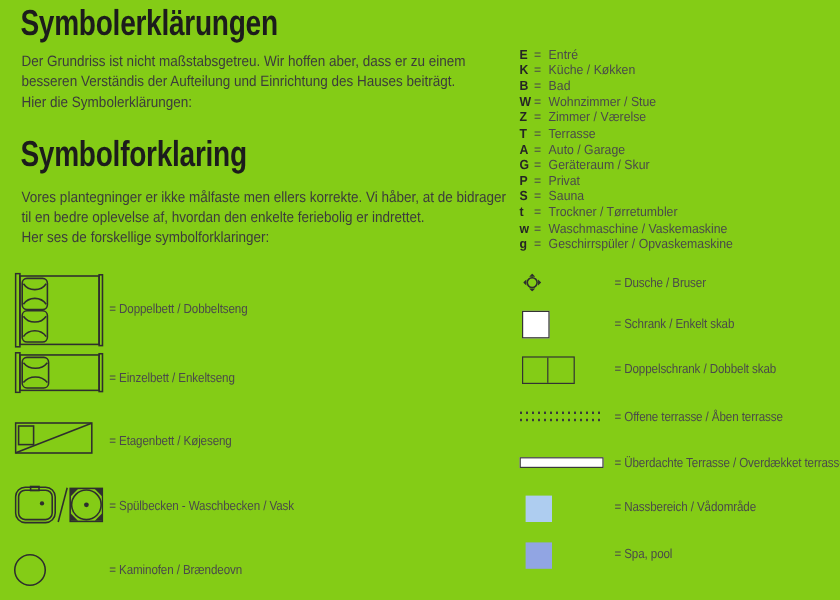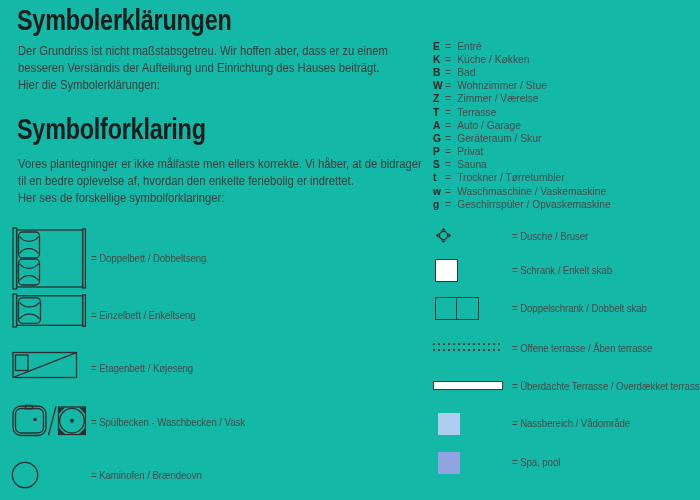--- a/index.html
+++ b/index.html
@@ -1,17 +1,17 @@
 <!DOCTYPE html>
 <html><head>
 <meta charset="utf-8">
 <style>
   html,body{margin:0;padding:0;background:#fff;}
   .canvas{
-    position:relative;width:700px;height:500px;background:#14b8a6;overflow:hidden;
+    position:relative;width:700px;height:500px;background:#84cc16;overflow:hidden;
     font-family:"Liberation Sans",sans-serif;color:#3a3a3a;
   }
   .h{
     position:absolute;left:17px;margin:0;font-size:30px;font-weight:bold;color:#1c1c1c;
     transform:scaleX(0.78);transform-origin:0 0;white-space:nowrap;line-height:1.05;letter-spacing:-0.3px;
   }
   .para{
     position:absolute;left:18px;font-size:12.5px;line-height:17px;color:#3c3c3c;
     transform:scaleX(0.9);transform-origin:0 0;white-space:nowrap;
   }

